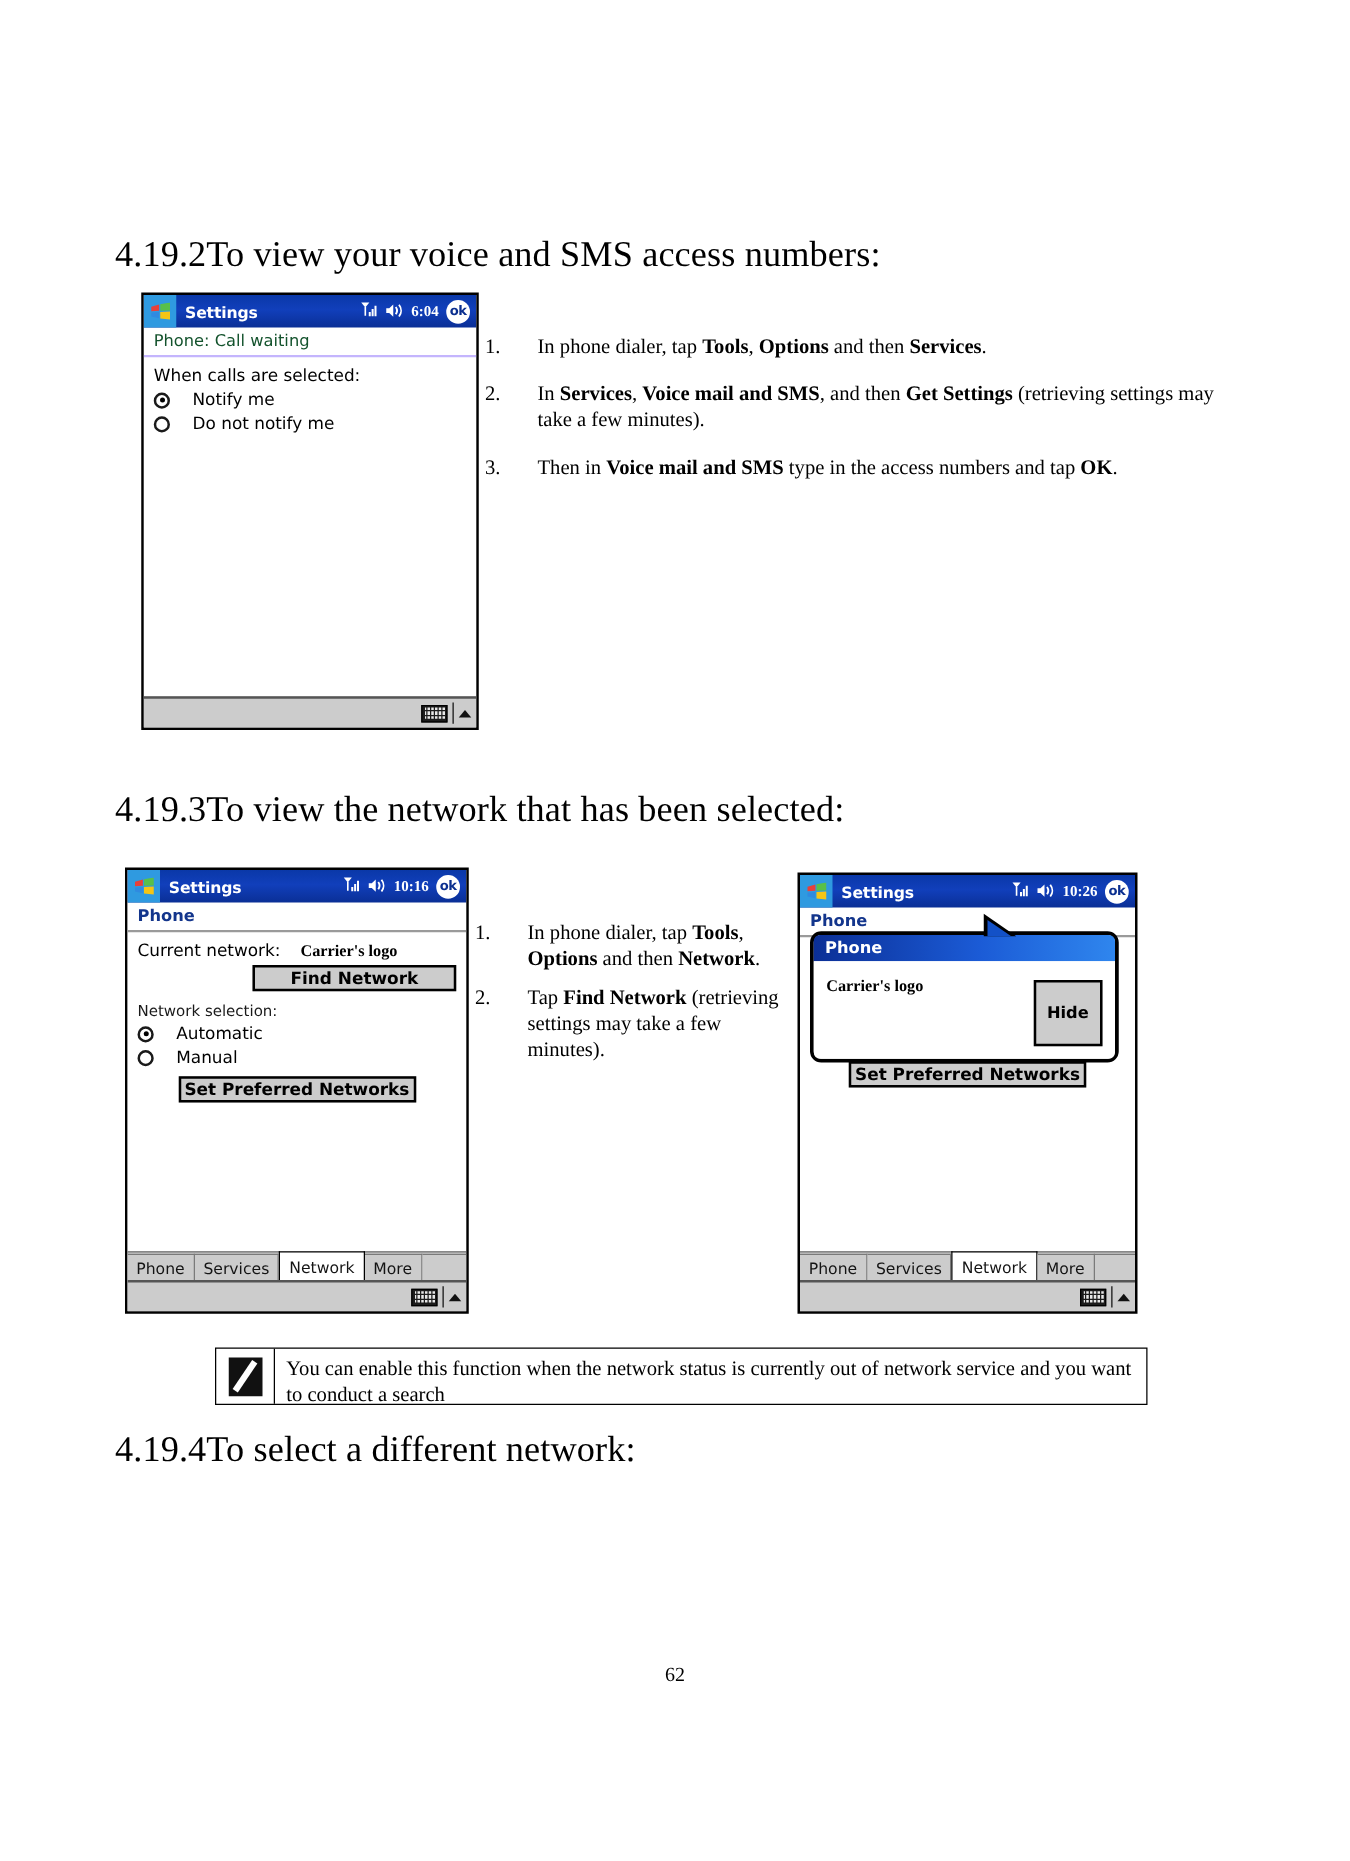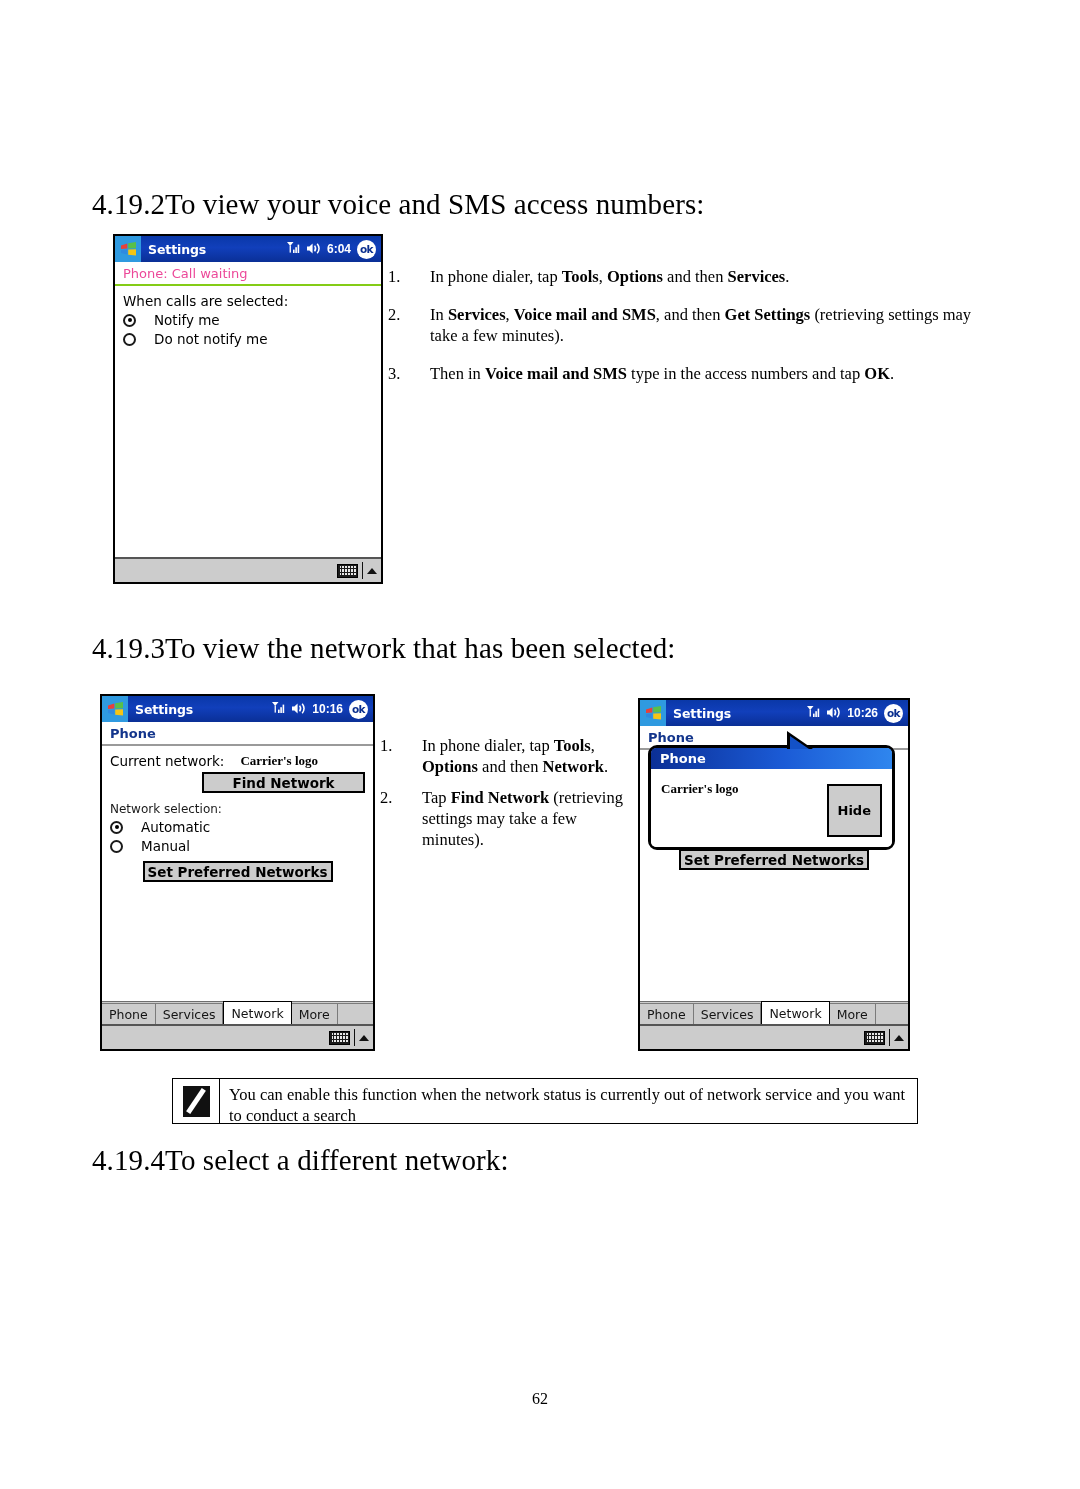--- a/index.html
+++ b/index.html
@@ -90,44 +90,44 @@
     margin-left: auto;
     display: flex;
     align-items: center;
     gap: 6px;
     padding-right: 5px;
   }
   .tb-clock {
     color: #ffffff;
     font-size: 12px;
     font-weight: bold;
-    font-family: Liberation Sans, sans-serif;
+    font-family: Liberation Serif, serif;
   }
   .ok-btn {
     width: 19px; height: 19px;
     border-radius: 50%;
     background: #ffffff;
     color: #0b2f8f;
     font-size: 10.5px;
     font-weight: bold;
     display: flex; align-items: center; justify-content: center;
     font-family: "DejaVu Sans", "Liberation Sans", sans-serif;
     letter-spacing: -0.5px;
   }
 
   
   .subhdr {
     height: 24px;
     display: flex;
     align-items: center;
     padding-left: 8px;
     font-size: 13px;
-    color: #ec4899;
+    color: #14532d;
     background: #fff;
-    border-bottom: 2px solid #84cc16;
+    border-bottom: 2px solid #c4b5fd;
     box-sizing: border-box;
     font-family: "DejaVu Sans", "Liberation Sans", sans-serif;
   }
   .subhdr.blue {
     color: #13358c;
     font-weight: bold;
     border-bottom: 2px solid #9a9a9a;
   }
 
   .pda-body {
@@ -673,13 +673,13 @@
 
 <div class="notebox" style="left:148px; top:1078px; width:746px; height:46px;">
   <div class="note-icon-cell">
     <span class="pencil-box"></span>
   </div>
   <div class="note-text">You can enable this function when the network status is currently out of network service and you want to conduct a search</div>
 </div>
 
 <div class="heading" style="left:92px; top:1144px;">4.19.4To select a different network:</div>
 
-<div class="pageno" style="left:0; top:1390px;">62</div>
+<div class="pageno" style="left:0; top:1332px;">62</div>
 
 </body></html>

